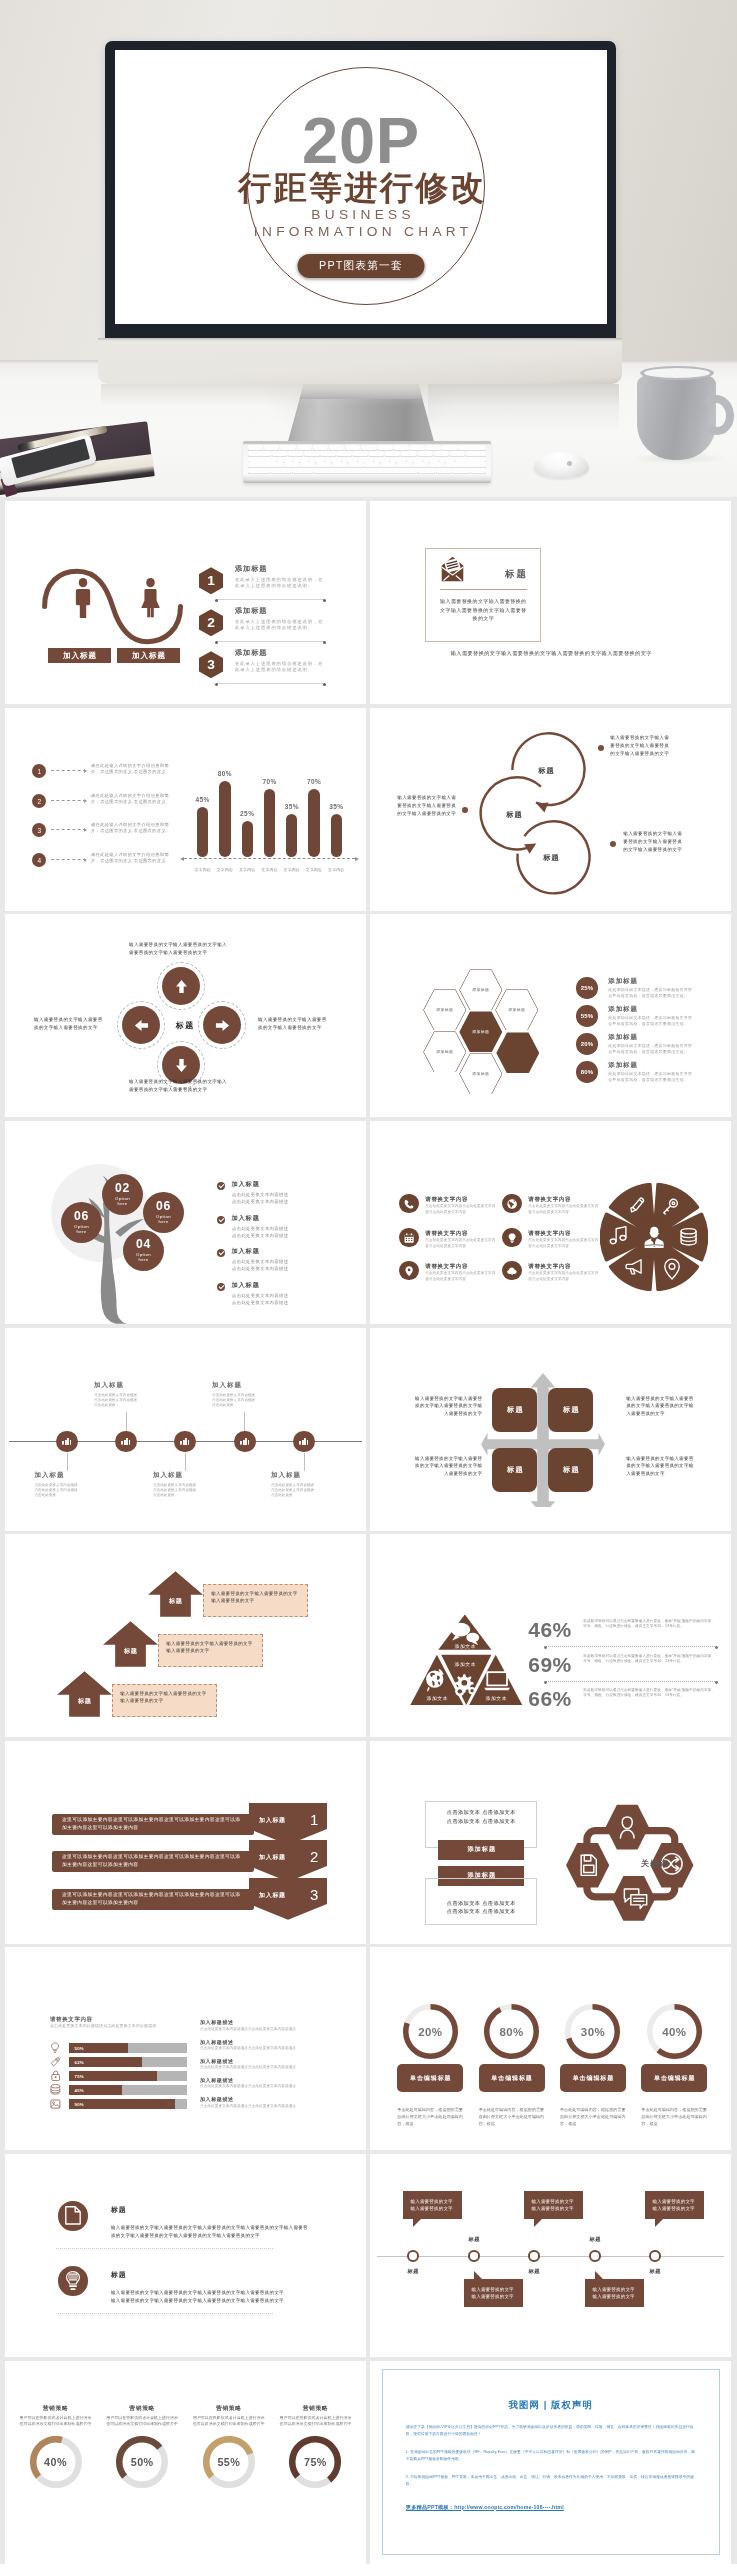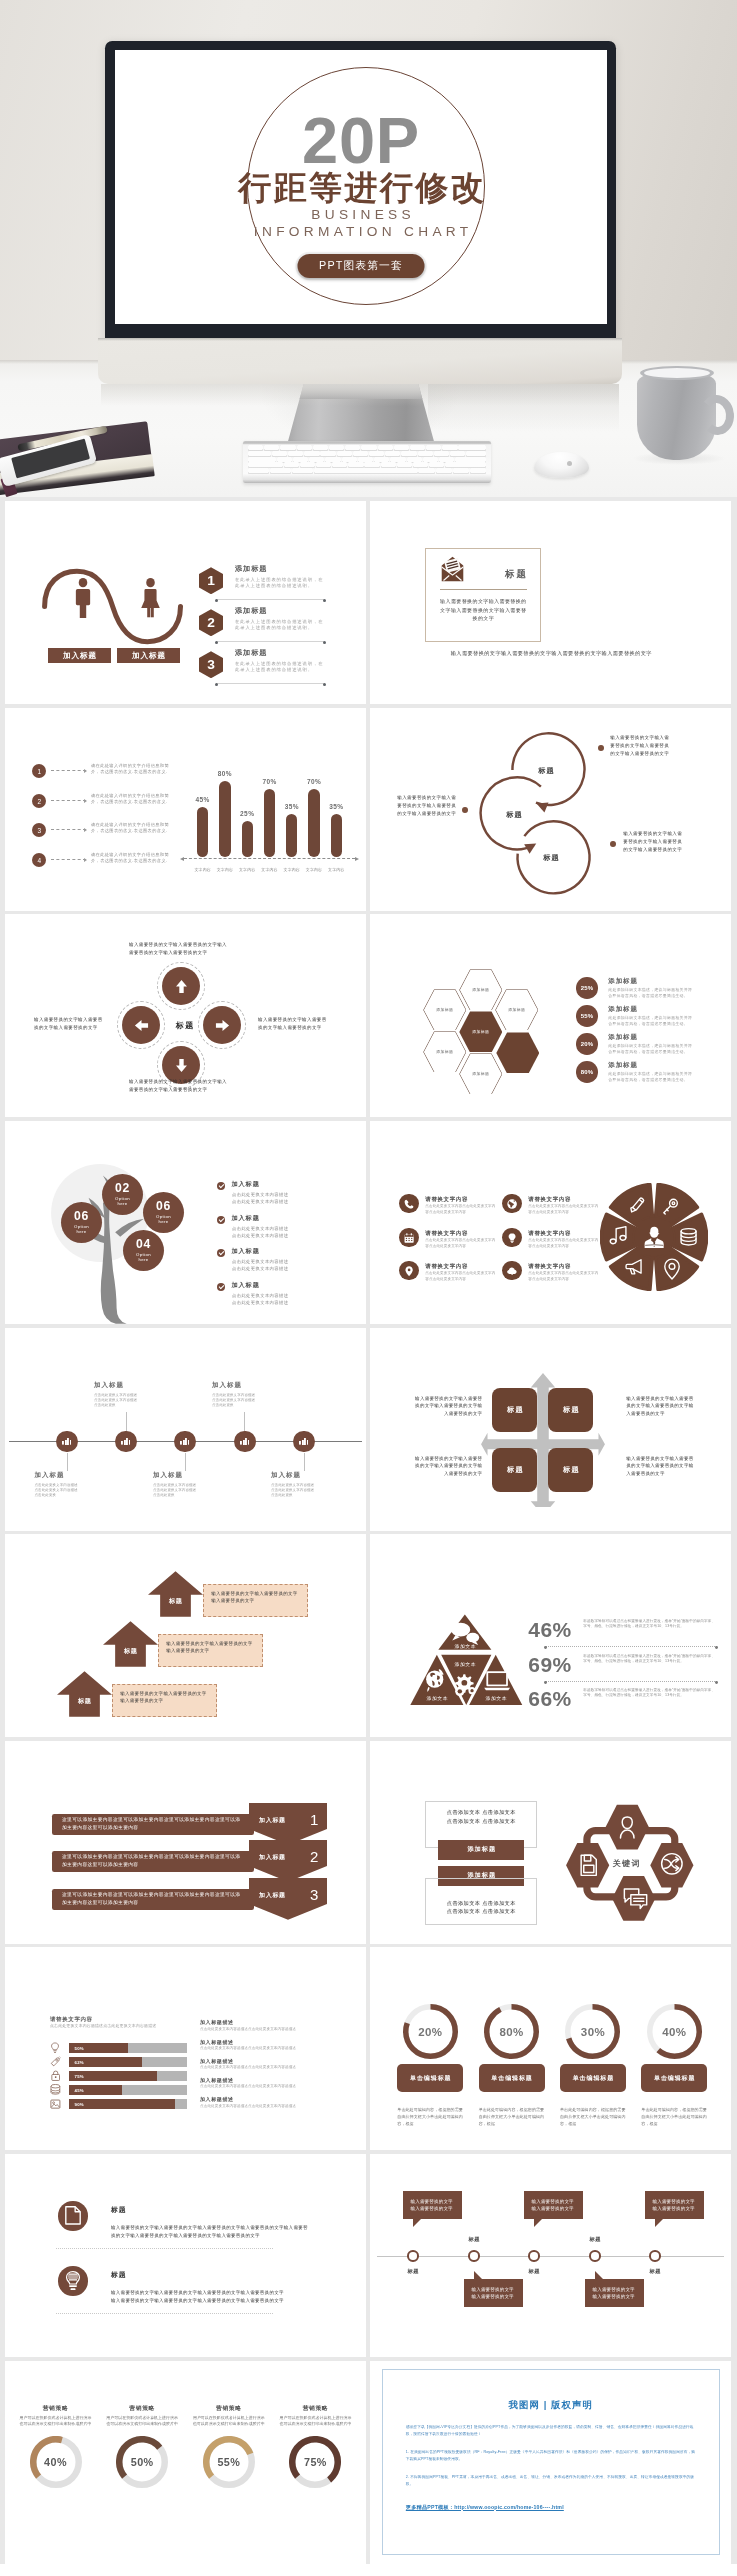--- a/index.html
+++ b/index.html
@@ -149,21 +149,21 @@
 .s13r{position:absolute;left:47px;width:281px;height:29px}
 .s13bar{position:absolute;left:0;top:10.8px;width:202px;height:21px;background:#74493a;color:#fff;font-size:4.8px;line-height:8.3px;padding:2.2px 10px;letter-spacing:0.3px;border-radius:2.2px}
 .s13ch{position:absolute;left:197px;top:0;width:78px;height:42px;background:#74493a;clip-path:polygon(0 0,100% 0,100% 62%,50% 100%,0 62%)}
 .s13t{position:absolute;left:10px;top:13px;color:#fff;font-size:6px;font-weight:700;letter-spacing:0.7px}
 .s13n{position:absolute;right:8.6px;top:8px;color:#fff;font-size:15px;font-family:"Liberation Sans",sans-serif;line-height:17.3px}
 
 .s14box{position:absolute;left:55px;top:60px;width:112px;height:47px;border:0.7px solid #d0d0d0;display:flex;flex-direction:column;align-items:center;justify-content:flex-start;padding-top:6.5px}
 .s14box2{position:absolute;left:55px;top:137px;width:112px;height:47px;border:0.7px solid #d0d0d0;display:flex;flex-direction:column;align-items:center;justify-content:flex-end;padding-bottom:8px}
 .s14tx{font-size:5.2px;line-height:8.6px;color:#2f2f2f;letter-spacing:0.4px}
 .s14bar{position:absolute;left:68px;width:86px;height:20px;background:#74493a;color:#fff;font-size:6.2px;font-weight:700;letter-spacing:1px;display:flex;align-items:center;justify-content:center;text-indent:1px}
-.s14kw{position:absolute;left:241px;top:117px;width:58px;text-align:left;color:#5a5a5a;font-size:8px;font-weight:700;letter-spacing:1.4px;text-indent:1.4px}
+.s14kw{position:absolute;left:241px;top:117px;width:58px;text-align:right;color:#5a5a5a;font-size:8px;font-weight:700;letter-spacing:1.4px;text-indent:1.4px}
 
 .s15h{position:absolute;left:45px;top:69px;font-size:5.5px;font-weight:700;color:#5a5a5a;letter-spacing:0.6px}
 .s15s{position:absolute;left:45px;top:76px;font-size:3.9px;color:#9a9a9a;letter-spacing:0.2px}
 #s15bars{position:absolute;left:45px;top:96px;width:180px}
 .s15row{position:relative;height:9.4px;margin-bottom:4.6px}
 .s15ic{position:absolute;left:0;top:-0.7px;width:10.8px;height:10.8px;display:flex;align-items:center;justify-content:center}
 .s15tr{position:absolute;left:18.7px;top:0;width:118px;height:9.4px;background:#b5b5b5}
 .s15fl{position:absolute;left:0;top:0;height:9.4px;background:#74493a;color:#fff;font-size:4.3px;font-weight:700;display:flex;align-items:center;padding-left:5.8px;letter-spacing:0.3px;font-family:"Liberation Sans",sans-serif}
 .s15rt{position:absolute;left:195px;top:72px;width:151px}
 .s15it{margin-bottom:8.6px;height:10.6px}

